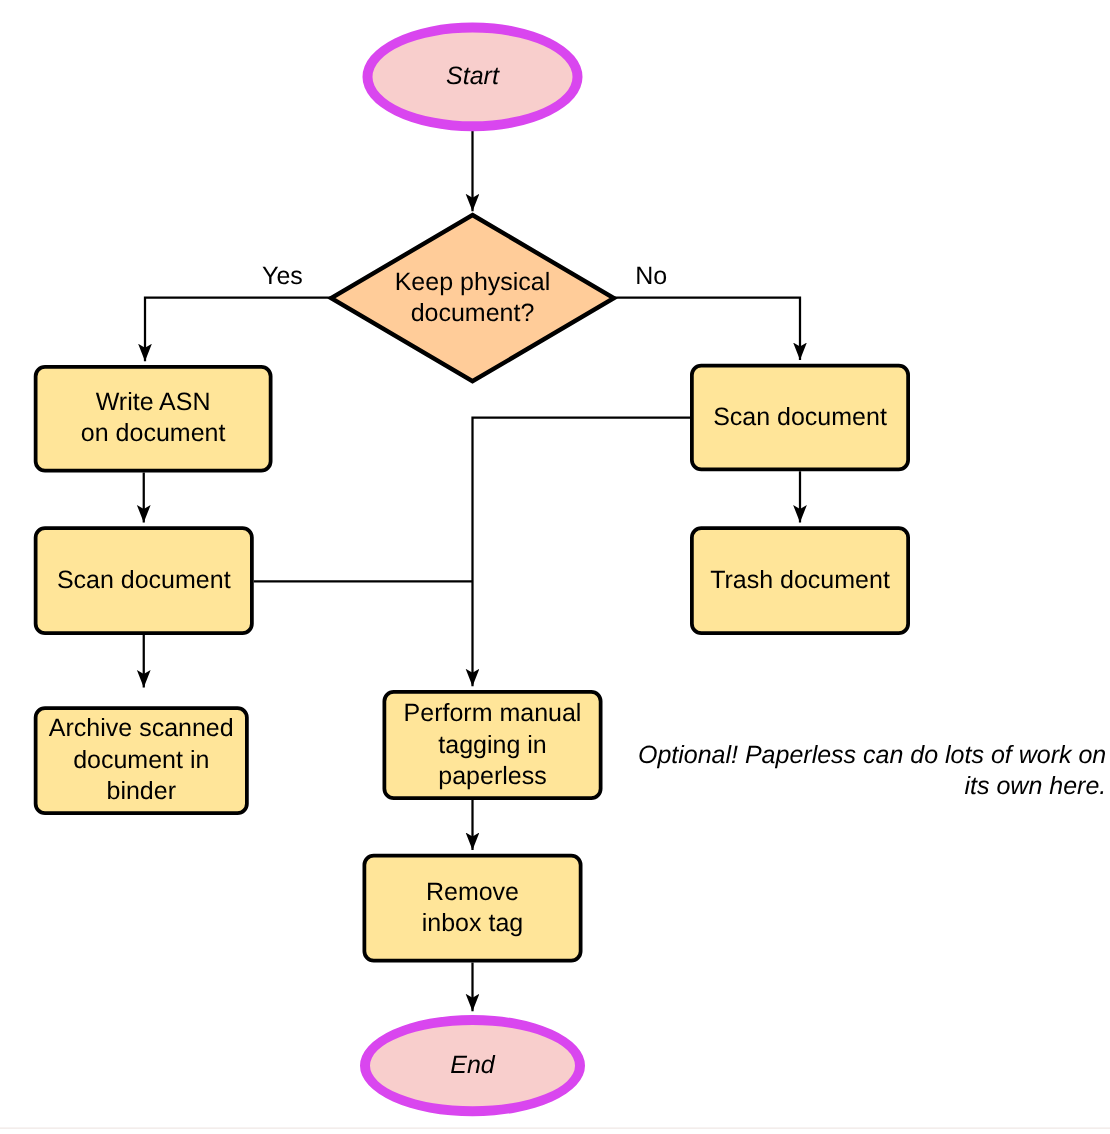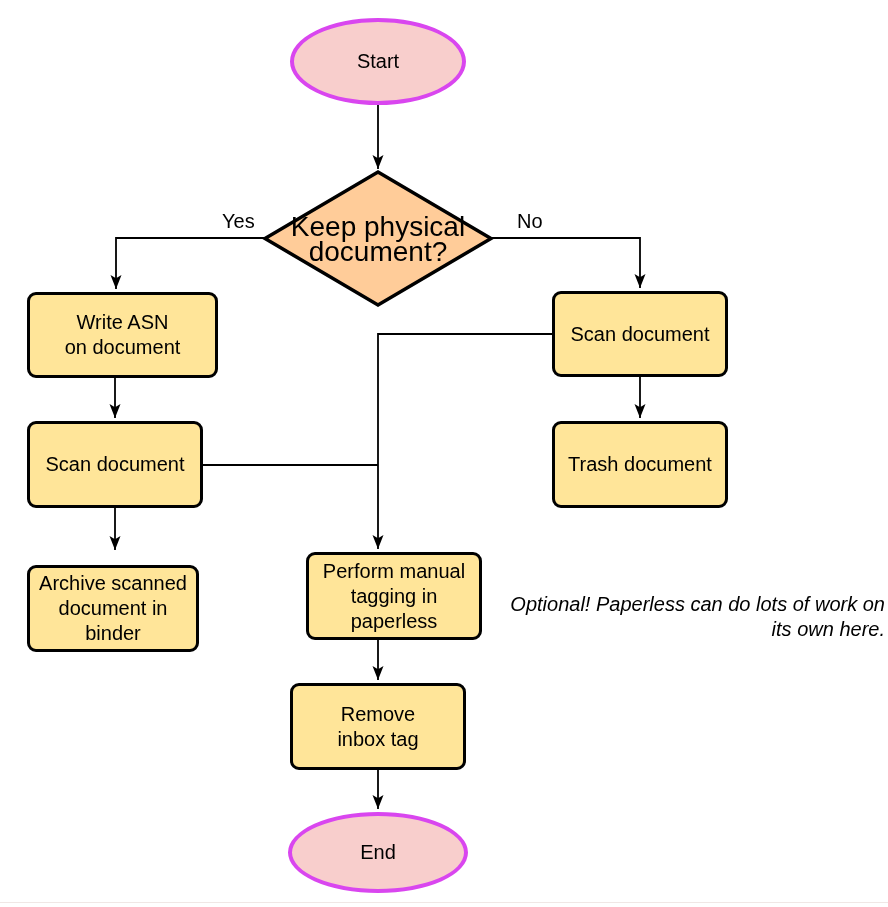--- a/index.html
+++ b/index.html
@@ -29,47 +29,48 @@
     align-items: center;
     justify-content: center;
     text-align: center;
     font-size: 20px;
     line-height: 25px;
     white-space: pre-line;
     box-sizing: border-box;
   }
   .terminator {
     background: #f8cecc;
-    border: 4px solid #d946ef;
+    border: 8px solid #d946ef;
     border-radius: 50% / 50%;
+    font-style: italic;
   }
   .process {
     background: #ffe599;
     border: 3.5px solid #000000;
     border-radius: 9px;
   }
   .diamond-wrap {
     position: absolute;
   }
   .diamond-label {
     position: absolute;
     display: flex;
     align-items: center;
     justify-content: center;
     text-align: center;
-    font-size: 28px;
+    font-size: 20px;
     line-height: 25px;
     white-space: pre-line;
   }
   .edge-label {
     position: absolute;
     font-size: 20px;
     line-height: 22px;
+    text-align: center;
     background: #ffffff;
-    margin-left: 19px;
   }
   .annotation {
     position: absolute;
     font-size: 20px;
     line-height: 25px;
     font-style: italic;
     white-space: pre-line;
     text-align: right;
   }
   .bottom-divider {

